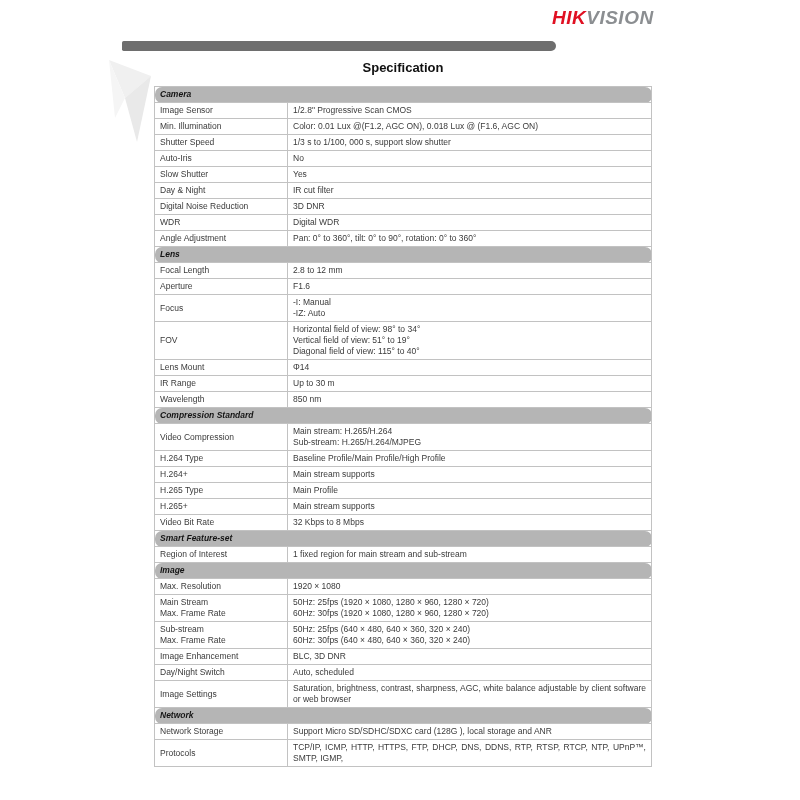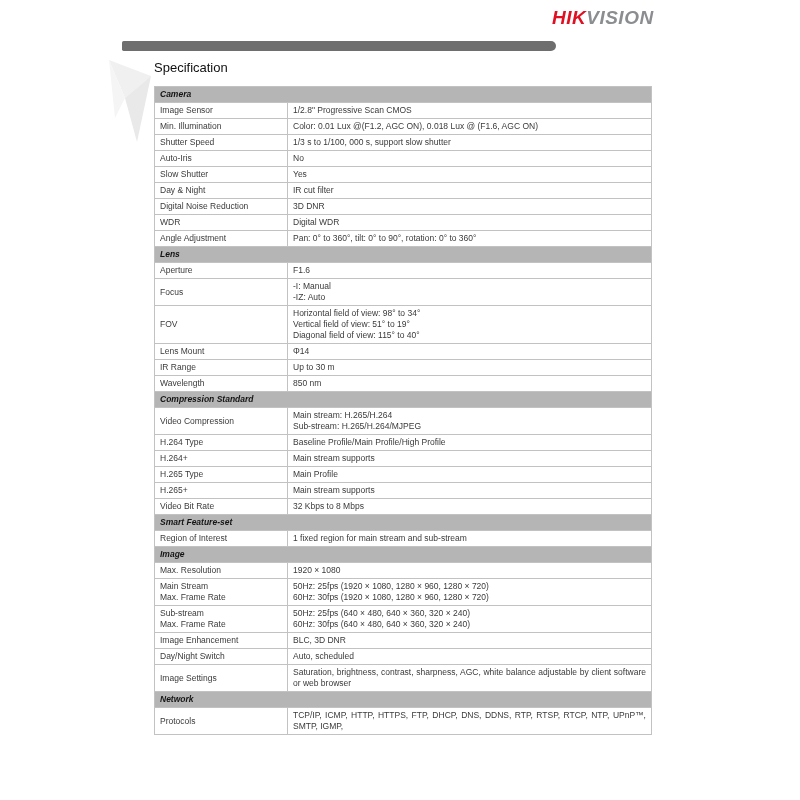--- a/index.html
+++ b/index.html
@@ -14,36 +14,36 @@
   }
   .logo .hik{color:#e01022;}
   .logo .vision{color:#8b8e91;}
   .top-bar{
     position:absolute;left:122px;top:41px;width:434px;height:10px;
     background:#6e6e6e;border-radius:2px 6px 6px 2px;
   }
   .watermark{position:absolute;left:103px;top:56px;}
   .doc-title{
     position:absolute;left:154px;top:60px;width:498px;
-    text-align:left;font-weight:normal;font-size:13px;color:#101010;
+    text-align:center;font-weight:bold;font-size:13px;color:#101010;
   }
   table.spec{
     position:absolute;left:154px;top:86px;width:498px;
     border-collapse:collapse;table-layout:fixed;
   }
   table.spec col.c1{width:133px;}
   table.spec td{
     border:1px solid #c2c2c2;
     font-size:8.5px;line-height:11px;color:#3a3a3a;
     padding:2px 5px;vertical-align:middle;
     white-space:pre-line;overflow:hidden;
   }
   table.spec tr.sec td{
     background:#b5b5b5;color:#141414;
-    font-weight:bold;font-style:italic;
+    font-weight:bold;font-style:italic;border-radius:7px;
   }
   table.spec td.val{text-align:justify;}
 </style>
 </head>
 <body>
 
 <div class="page">
 
   <div class="logo">
     <span class="hik">HIK</span><span class="vision">VISION</span>
@@ -103,20 +103,24 @@
         </tr>
       <tr>
           <td class="lbl">Angle Adjustment</td>
           <td class="val">Pan: 0° to 360°, tilt: 0° to 90°, rotation: 0° to 360°</td>
         </tr>
 
       <tr class="sec">
           <td colspan="2">Lens</td>
         </tr>
       <tr>
+          <td class="lbl">Focal Length</td>
+          <td class="val">2.8 to 12 mm</td>
+        </tr>
+      <tr>
           <td class="lbl">Aperture</td>
           <td class="val">F1.6</td>
         </tr>
       <tr>
           <td class="lbl">Focus</td>
           <td class="val">-I: Manual
 -IZ: Auto</td>
         </tr>
       <tr>
           <td class="lbl">FOV</td>
@@ -204,19 +208,23 @@
         </tr>
       <tr>
           <td class="lbl">Image Settings</td>
           <td class="val">Saturation, brightness, contrast, sharpness, AGC, white balance adjustable by client software or web browser</td>
         </tr>
 
       <tr class="sec">
           <td colspan="2">Network</td>
         </tr>
       <tr>
+          <td class="lbl">Network Storage</td>
+          <td class="val">Support Micro SD/SDHC/SDXC card (128G ), local storage and ANR</td>
+        </tr>
+      <tr>
           <td class="lbl">Protocols</td>
           <td class="val">TCP/IP, ICMP, HTTP, HTTPS, FTP, DHCP, DNS, DDNS, RTP, RTSP, RTCP, NTP, UPnP™, SMTP, IGMP,</td>
         </tr>
 
     </tbody>
   </table>
 </div>
 
 </body></html>

